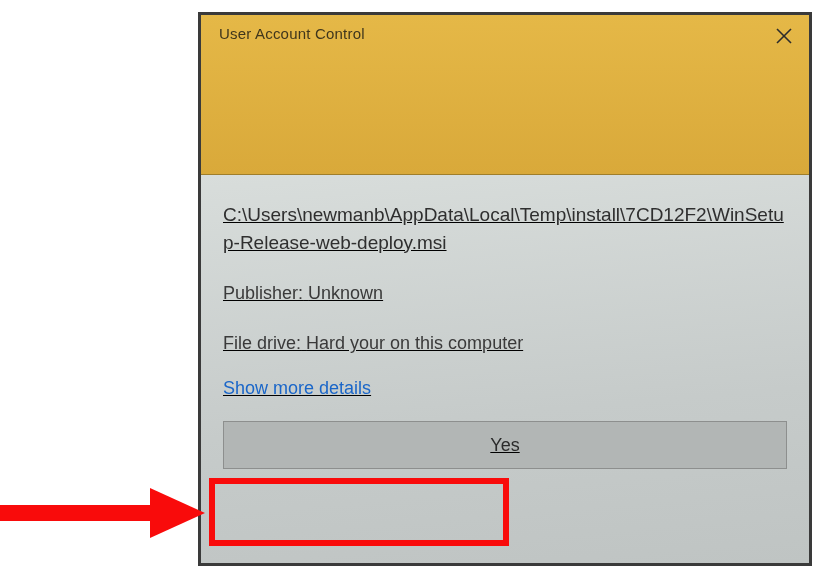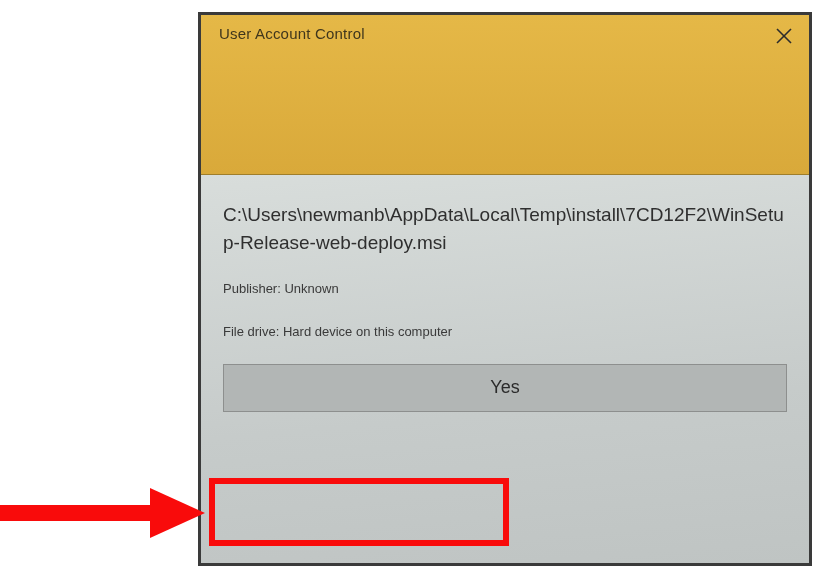--- a/index.html
+++ b/index.html
@@ -48,30 +48,31 @@
     .prompt-text {
       font-size: 24px;
       line-height: 1.3;
       color: #2a2a28;
       padding-right: 30px;
     }
     .body-area {
       background: linear-gradient(175deg, #d8dddb 0%, #c6cbca 60%, #bfc4c3 100%);
       padding: 26px 22px 13px 22px;
       min-height: 388px;
+      text-decoration: underline;
     }
     .file-path {
       font-size: 19px;
       color: #2f2f2f;
       line-height: 1.45;
       margin-bottom: 22px;
       word-break: break-word;
     }
     .meta-line {
-      font-size: 13px;
+      font-size: 18px;
       color: #3a3a3a;
       line-height: 1.45;
       margin-top: 24px;
     }
     .details-link {
       color: #1a66c9;
       font-size: 18px;
       margin-top: 22px;
       cursor: pointer;
     }
@@ -117,22 +118,23 @@
     </div>
   </div>
   <div class="body-area">
     <div class="file-path">C:\Users\newmanb\AppData\Local\Temp\install\7CD12F2\WinSetup-Release-web-deploy.msi</div>
     <div class="meta-line">
       <span>Publisher:</span>
       <span>Unknown</span>
     </div>
     <div class="meta-line">
       <span>File drive:</span>
-      <span>Hard device on this computer</span>
+      <span>Hard your on this computer</span>
     </div>
+    <div class="details-link">Show more details</div>
     <div class="button-row">
       <button class="uac-button">Yes</button>
     </div>
   </div>
 </div>
 
 <div class="highlight-box" style="left:209px; top:478px; width:300px; height:68px;"></div>
 
 <svg class="arrow" style="left:0px; top:488px;" width="210" height="50" viewBox="0 0 210 50">
   <rect x="0" y="17" width="150" height="16" fill="#f90b0b"></rect>

